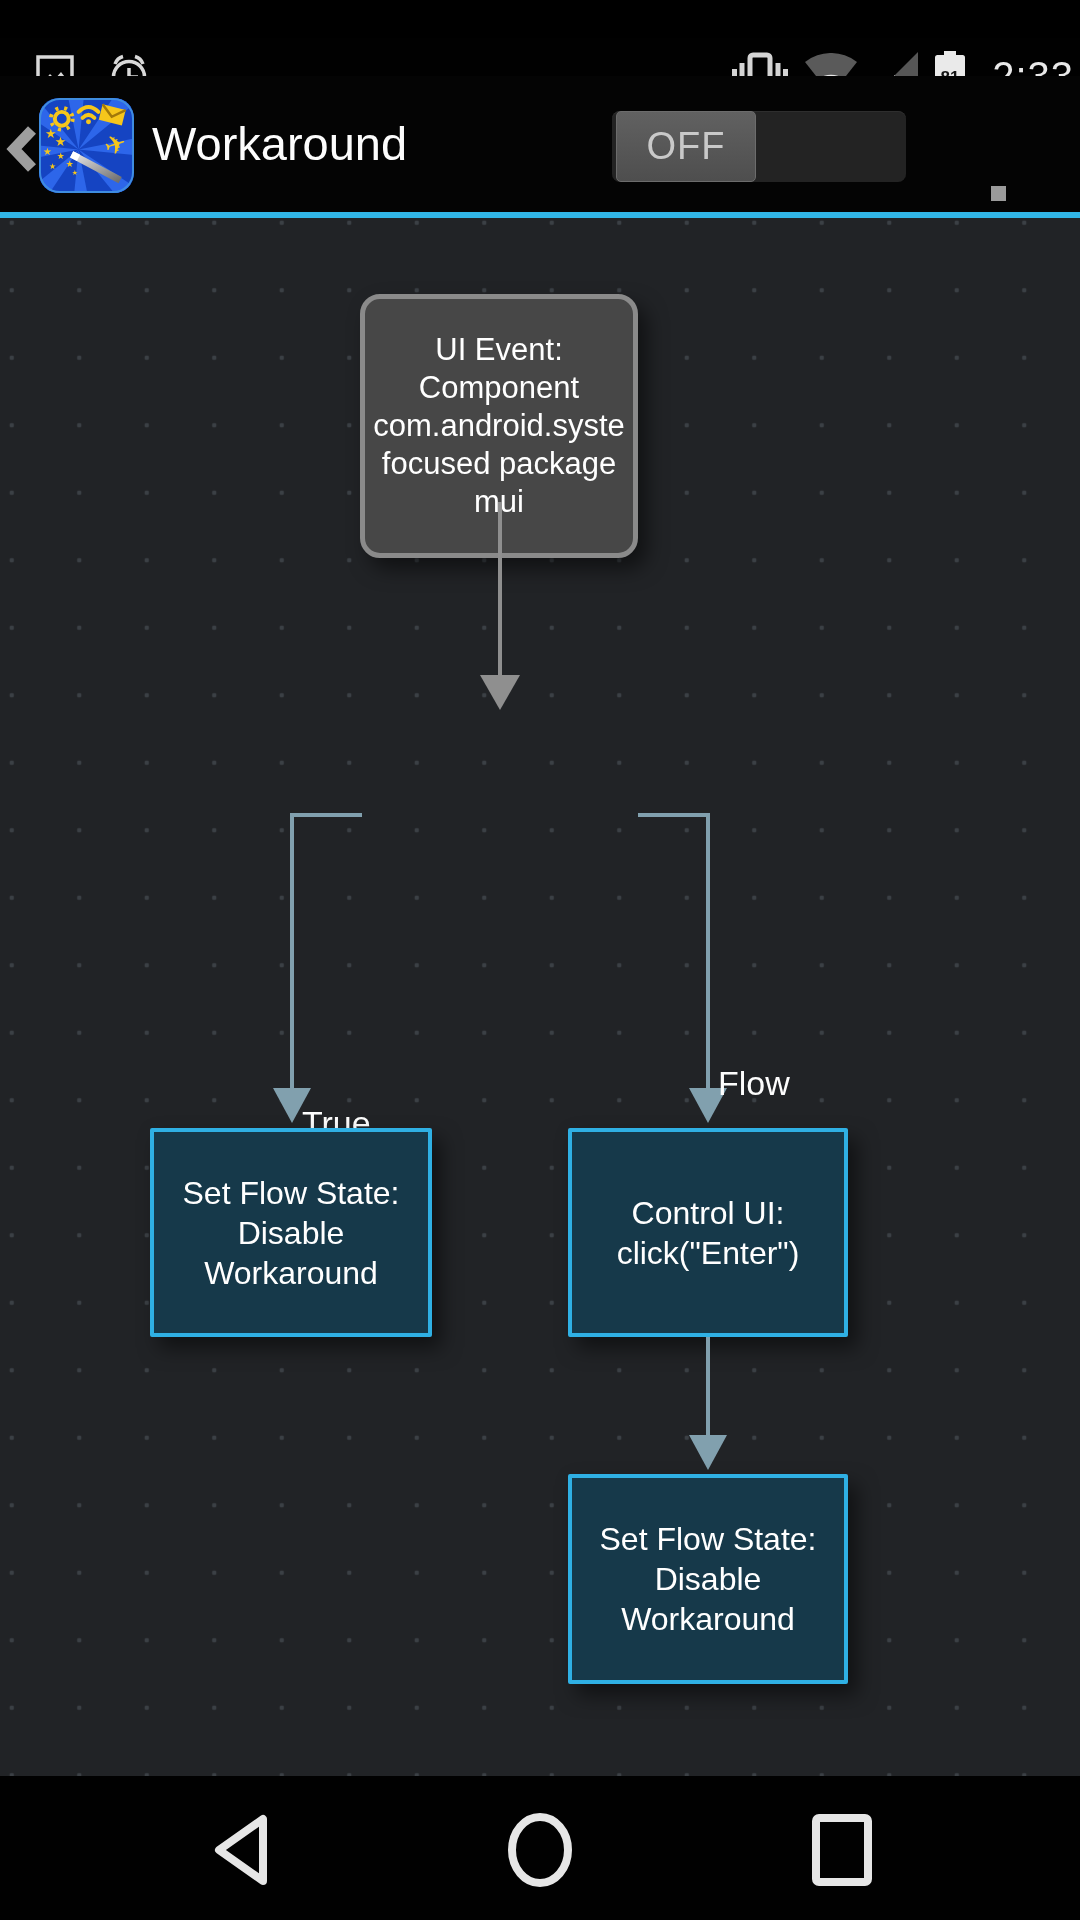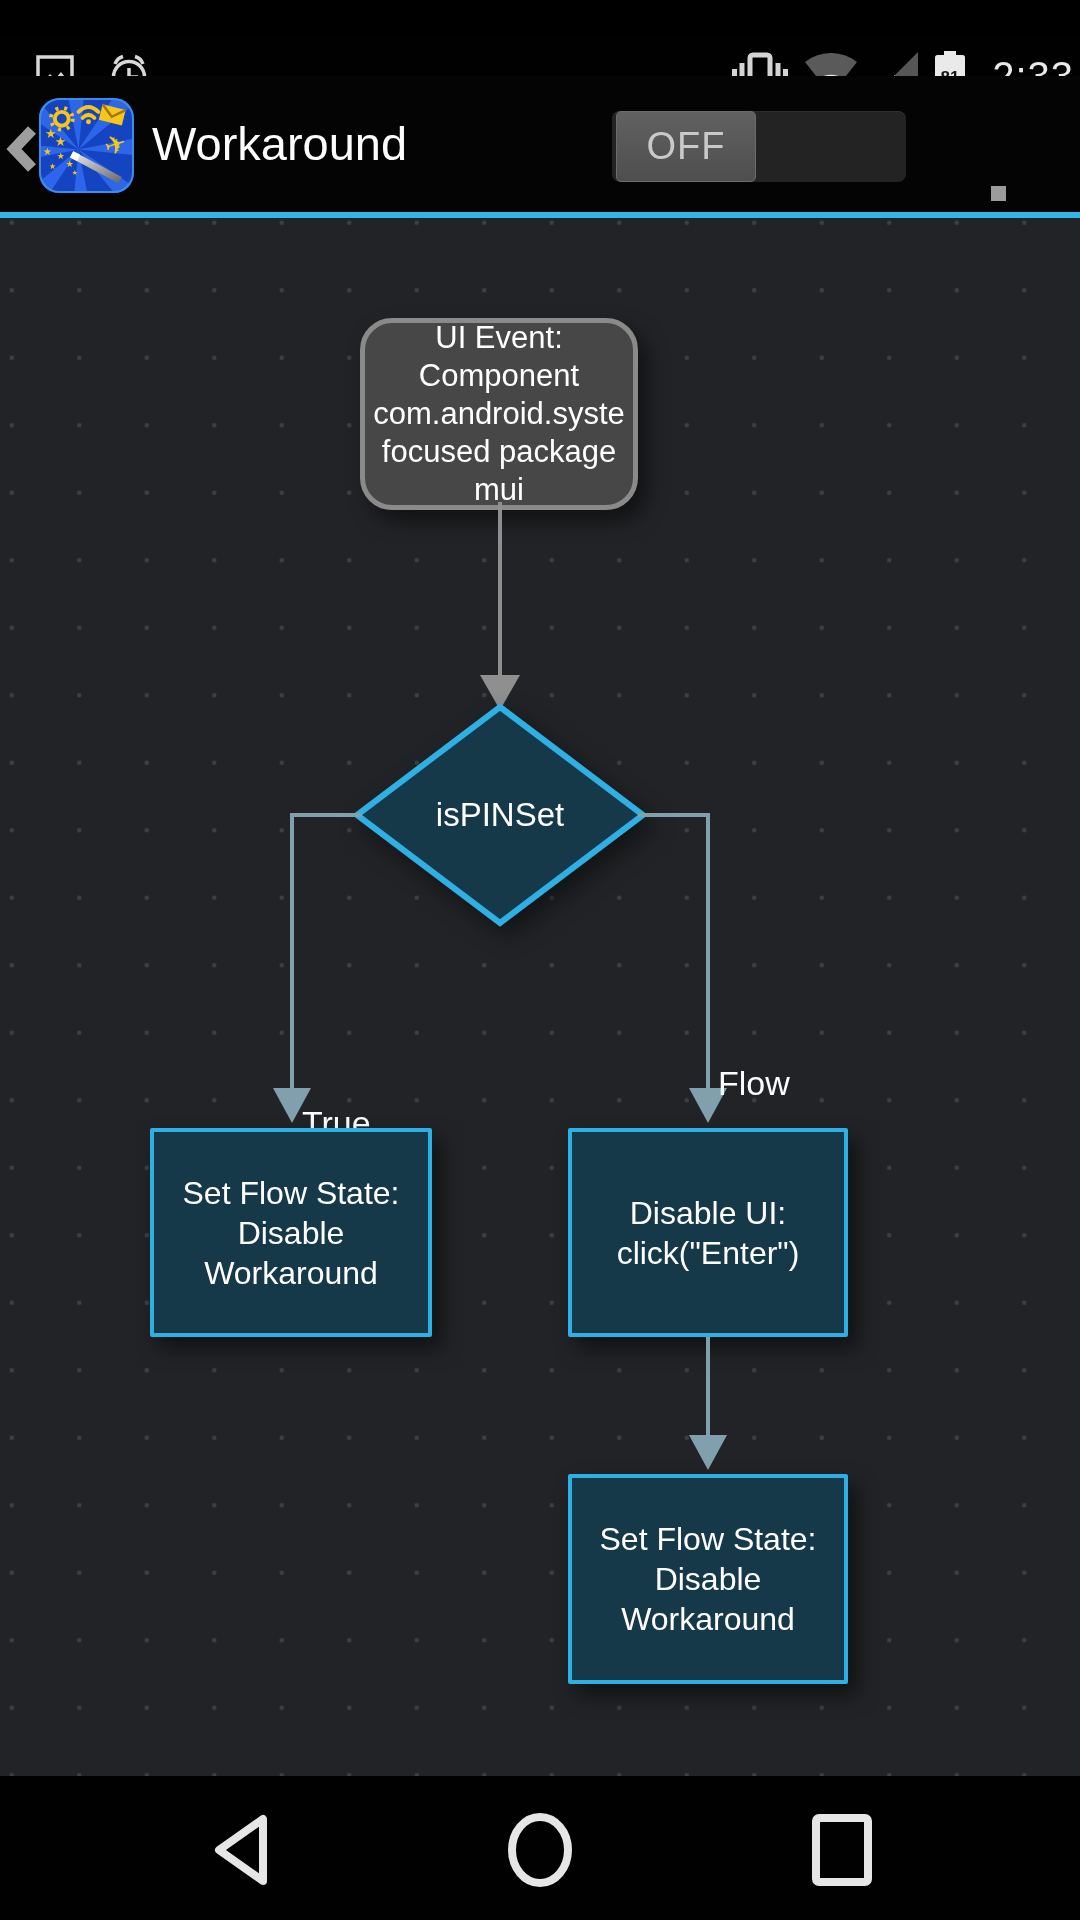--- a/index.html
+++ b/index.html
@@ -30,22 +30,22 @@
   .overflow-btn span { width:15px; height:15px; background:#9b9b9b; }
   .accent-line { position:absolute; top:212px; left:0; width:1080px; height:6px; background:#31b6e7; }
 
   
   .canvas { position:absolute; top:218px; left:0; width:1080px; height:1558px; background:#212326;
     background-image: radial-gradient(circle, #3b4045 2px, rgba(0,0,0,0) 2.6px);
     background-size:67.5px 67.5px; background-position:-22px -29px; }
 
   .node { position:absolute; display:flex; flex-direction:column; align-items:center; justify-content:center;
     text-align:center; color:#fff; box-shadow: 9px 11px 20px rgba(0,0,0,0.5); }
-  .node-event { left:360px; top:76px; width:278px; height:192px; background:#474747;
-    border:5px solid #8a8a8a; border-radius:32px; font-size:31px; line-height:38px;margin-top:24px; }
+  .node-event { left:360px; top:76px; width:278px; height:264px; background:#474747;
+    border:5px solid #8a8a8a; border-radius:20px; font-size:31px; line-height:38px; }
   .node-rect { background:#16394a; border:4px solid #2fb0e4; border-radius:2px; font-size:32px; line-height:40px; }
   .node-true { left:150px; top:910px; width:282px; height:209px; }
   .node-false { left:568px; top:910px; width:280px; height:209px; }
   .node-end { left:568px; top:1256px; width:280px; height:210px; }
 
   .diamond-wrap { position:absolute; left:352px; top:484px; width:296px; height:226px; }
   .diamond-wrap svg { position:absolute; left:0; top:0; filter:drop-shadow(8px 10px 12px rgba(0,0,0,0.45)); }
   .diamond-label { position:absolute; left:0; top:0; width:296px; height:226px;
     display:flex; align-items:center; justify-content:center; color:#fff; font-size:33px; }
 
@@ -192,45 +192,39 @@
       <div>UI Event:</div>
       <div>Component</div>
       <div>com.android.syste</div>
       <div>focused package</div>
       <div>mui</div>
     </div>
 
     <div class="edge edge-gray" style="left:498px; top:284px; width:4px; height:176px;"></div>
     <div class="arrow-gray" style="left:480px; top:457px;"></div>
 
-    <div class="diamond-wrap">
-      <svg width="296" height="226" viewBox="0 0 296 226">
-        <polygon points="148,5 291,113 148,221 5,113" fill="#16394a" stroke="#2fb0e4" stroke-width="6"></polygon>
-      </svg>
-      <div class="diamond-label">isPINSet</div>
-    </div>
 
     <div class="edge edge-blue" style="left:290px; top:595px; width:72px; height:4px;"></div>
     <div class="edge edge-blue" style="left:290px; top:595px; width:4px; height:277px;"></div>
     <div class="arrow-blue" style="left:273px; top:870px;"></div>
     <div class="edge-label" style="left:302px; top:886px;">True</div>
 
     <div class="edge edge-blue" style="left:638px; top:595px; width:72px; height:4px;"></div>
     <div class="edge edge-blue" style="left:706px; top:595px; width:4px; height:277px;"></div>
     <div class="arrow-blue" style="left:689px; top:870px;"></div>
     <div class="edge-label" style="left:718px; top:846px;">Flow</div>
 
     <div class="node node-rect node-true">
       <div>Set Flow State:</div>
       <div>Disable</div>
       <div>Workaround</div>
     </div>
 
     <div class="node node-rect node-false">
-      <div>Disable UI:</div>
+      <div>Control UI:</div>
       <div>click("Enter")</div>
     </div>
 
     <div class="edge edge-blue" style="left:706px; top:1119px; width:4px; height:100px;"></div>
     <div class="arrow-blue" style="left:689px; top:1217px;"></div>
 
     <div class="node node-rect node-end">
       <div>Set Flow State:</div>
       <div>Disable</div>
       <div>Workaround</div>

